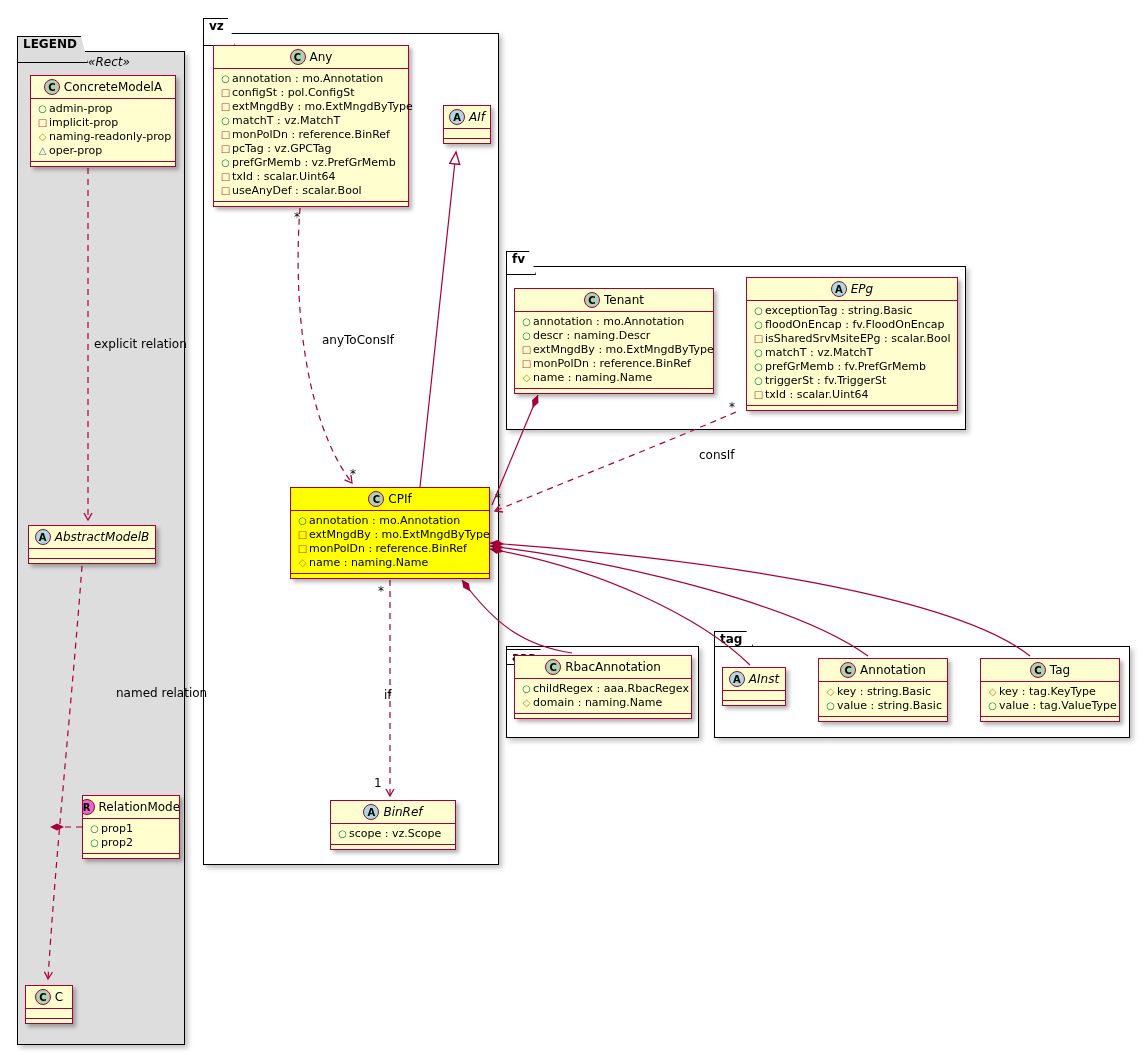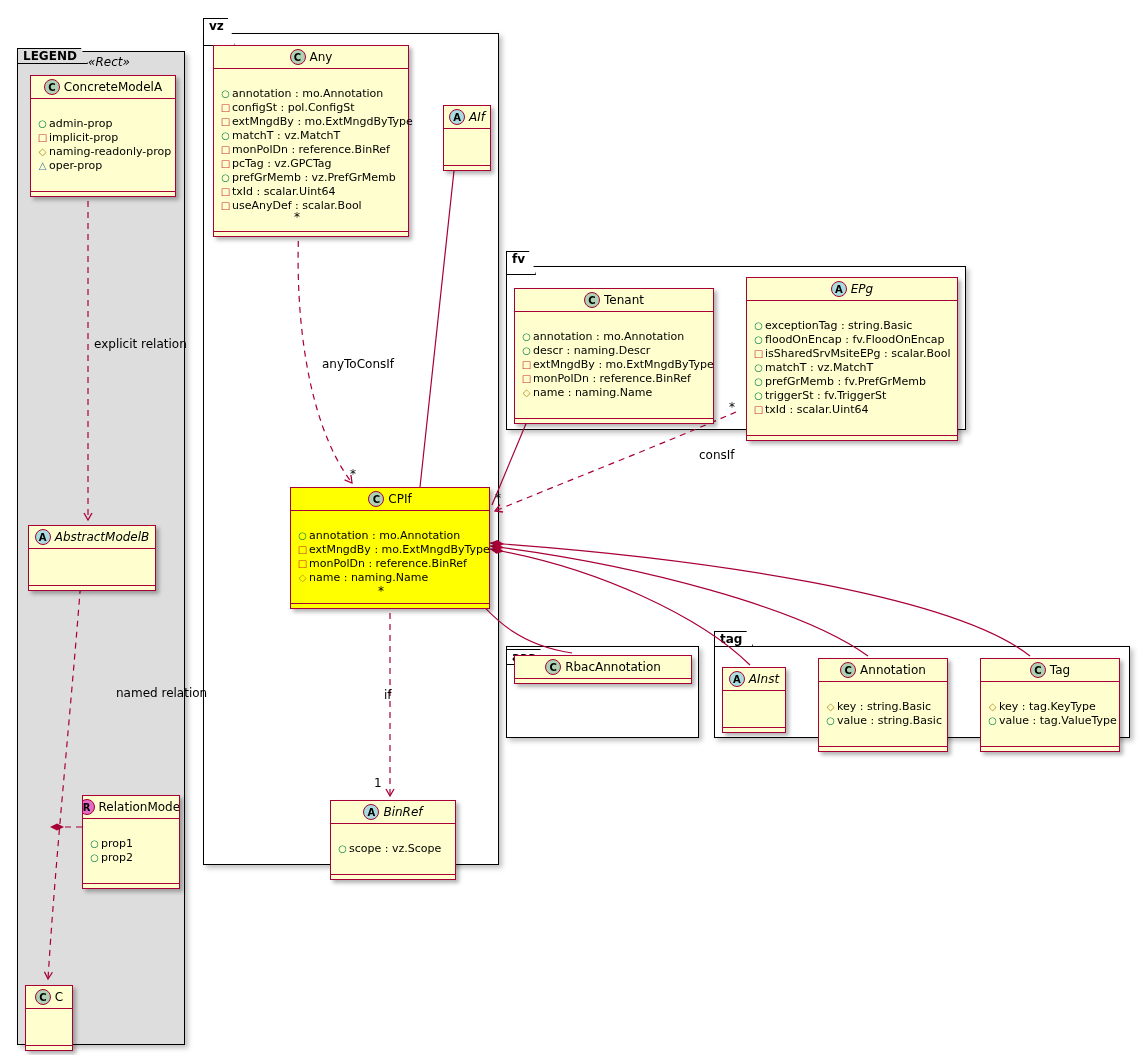--- a/index.html
+++ b/index.html
@@ -25,39 +25,39 @@
   .cls-header { display: flex; align-items: center; justify-content: center; gap: 4px;
                 padding: 3px 4px; overflow: hidden; white-space: nowrap; }
   .spot { width: 16px; height: 16px; border-radius: 50%; border: 1px solid #A80036; flex: 0 0 auto;
           display: inline-flex; align-items: center; justify-content: center;
           font-size: 10px; font-weight: bold; font-style: normal; color: #000; }
   .spot-c { background: #ADD1B2; }
   .spot-a { background: #A9DCDF; }
   .spot-r { background: #E36AC7; }
   .cls-name { font-weight: normal; }
   .abstract .cls-name { font-style: italic; }
-  .cls-attrs { border-top: 1px solid #A80036; padding: 18px 5px; min-height: 10px; }
+  .cls-attrs { border-top: 1px solid #A80036; padding: 3px 5px; min-height: 10px; }
   .attr { white-space: nowrap; line-height: 14px; font-size: 11px; }
   .vis { display: inline-block; width: 13px; text-align: center; font-size: 10px; }
   .vis[data-icon="circle"]::before   { content: "○"; color: #038048; }
   .vis[data-icon="square"]::before   { content: "□"; color: #C82930; }
   .vis[data-icon="diamond"]::before  { content: "◇"; color: #B38D22; }
   .vis[data-icon="triangle"]::before { content: "△"; color: #4177AF; }
   .cls-methods { border-top: 1px solid #A80036; height: 5px; }
 
   
   .edge-label, .mult { position: absolute; z-index: 5; font-size: 12px; white-space: nowrap; color: #000; }
 </style>
 </head>
 <body>
 
 <div id="canvas">
 
   <div class="pkg-body gray" style="left:17px;top:51px;width:168px;height:994px;"></div>
-  <div class="pkg-tab gray" style="left:17px;top:48px;height:16px;">LEGEND</div>
+  <div class="pkg-tab gray" style="left:17px;top:36px;height:27px;">LEGEND</div>
   <div class="stereotype" style="left:17px;top:55px;width:184px;">«Rect»</div>
 
   <div class="pkg-body" style="left:203px;top:33px;width:296px;height:832px;"></div>
   <div class="pkg-tab" style="left:203px;top:18px;height:28px;">vz</div>
 
   <div class="pkg-body" style="left:506px;top:266px;width:460px;height:164px;"></div>
   <div class="pkg-tab" style="left:506px;top:251px;height:24px;">fv</div>
 
   <div class="pkg-body" style="left:506px;top:646px;width:193px;height:92px;"></div>
   <div class="pkg-tab" style="left:506px;top:649px;height:16px;">aaa</div>
@@ -220,20 +220,24 @@
         <div class="attr"><span class="vis" data-icon="square"></span><span>txId : scalar.Uint64</span></div>
       </div>
     <div class="cls-methods"></div>
   </div>
 
   <div class="uml-class" style="left:514px;top:655px;width:178px;">
     <div class="cls-header">
       <span class="spot spot-c">C</span>
       <span class="cls-name">RbacAnnotation</span>
     </div>
+    <div class="cls-attrs">
+        <div class="attr"><span class="vis" data-icon="circle"></span><span>childRegex : aaa.RbacRegex</span></div>
+        <div class="attr"><span class="vis" data-icon="diamond"></span><span>domain : naming.Name</span></div>
+      </div>
     <div class="cls-methods"></div>
   </div>
 
   <div class="uml-class abstract" style="left:722px;top:667px;width:64px;">
     <div class="cls-header">
       <span class="spot spot-a">A</span>
       <span class="cls-name">AInst</span>
     </div>
     <div class="cls-attrs"></div>
     <div class="cls-methods"></div>
@@ -258,21 +262,21 @@
     </div>
     <div class="cls-attrs">
         <div class="attr"><span class="vis" data-icon="diamond"></span><span>key : tag.KeyType</span></div>
         <div class="attr"><span class="vis" data-icon="circle"></span><span>value : tag.ValueType</span></div>
       </div>
     <div class="cls-methods"></div>
   </div>
 
   <div class="edge-label" style="left:94px;top:337px;">explicit relation</div>
   <div class="edge-label" style="left:88px;top:686px;margin-left:28px;">named relation</div>
-  <div class="edge-label" style="left:322px;top:357px;">anyToConsIf</div>
+  <div class="edge-label" style="left:322px;top:333px;">anyToConsIf</div>
   <div class="edge-label" style="left:682px;top:448px;margin-left:17px;">consIf</div>
   <div class="edge-label" style="left:384px;top:688px;">if</div>
 
   <div class="mult" style="left:294px;top:210px;">*</div>
   <div class="mult" style="left:350px;top:467px;">*</div>
   <div class="mult" style="left:495px;top:491px;">*</div>
   <div class="mult" style="left:729px;top:400px;">*</div>
   <div class="mult" style="left:378px;top:584px;">*</div>
   <div class="mult" style="left:374px;top:776px;">1</div>
 

